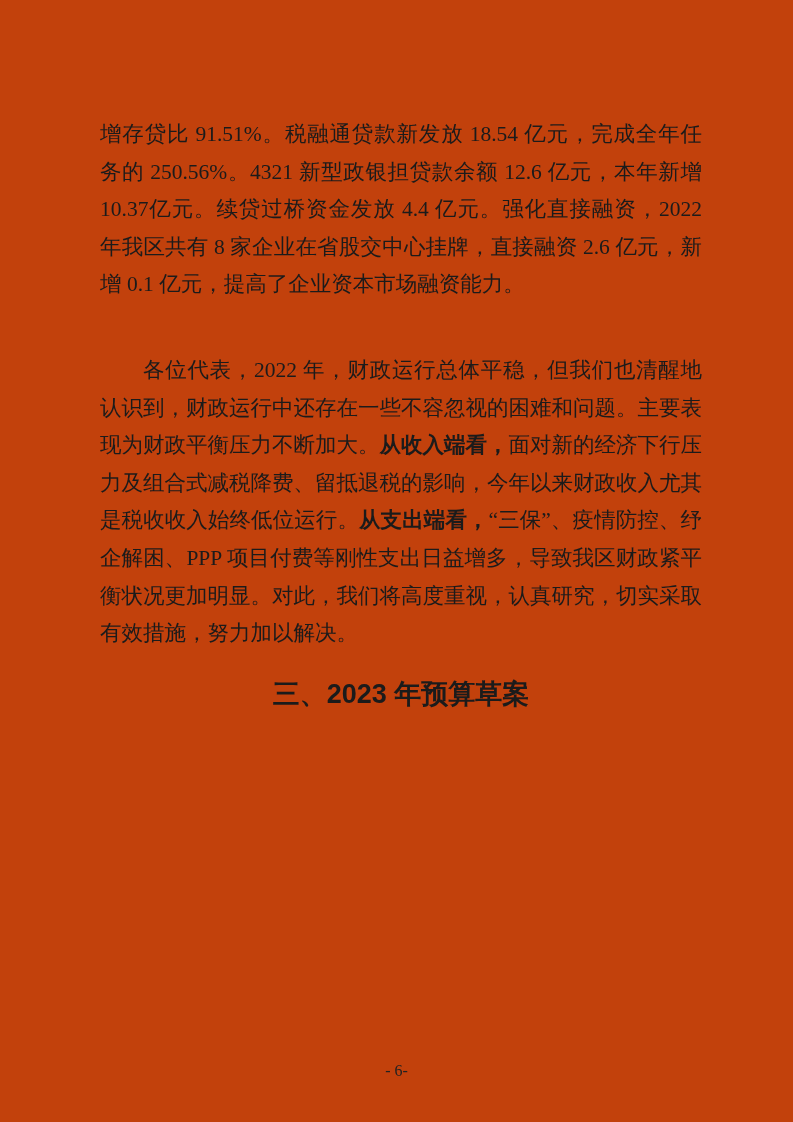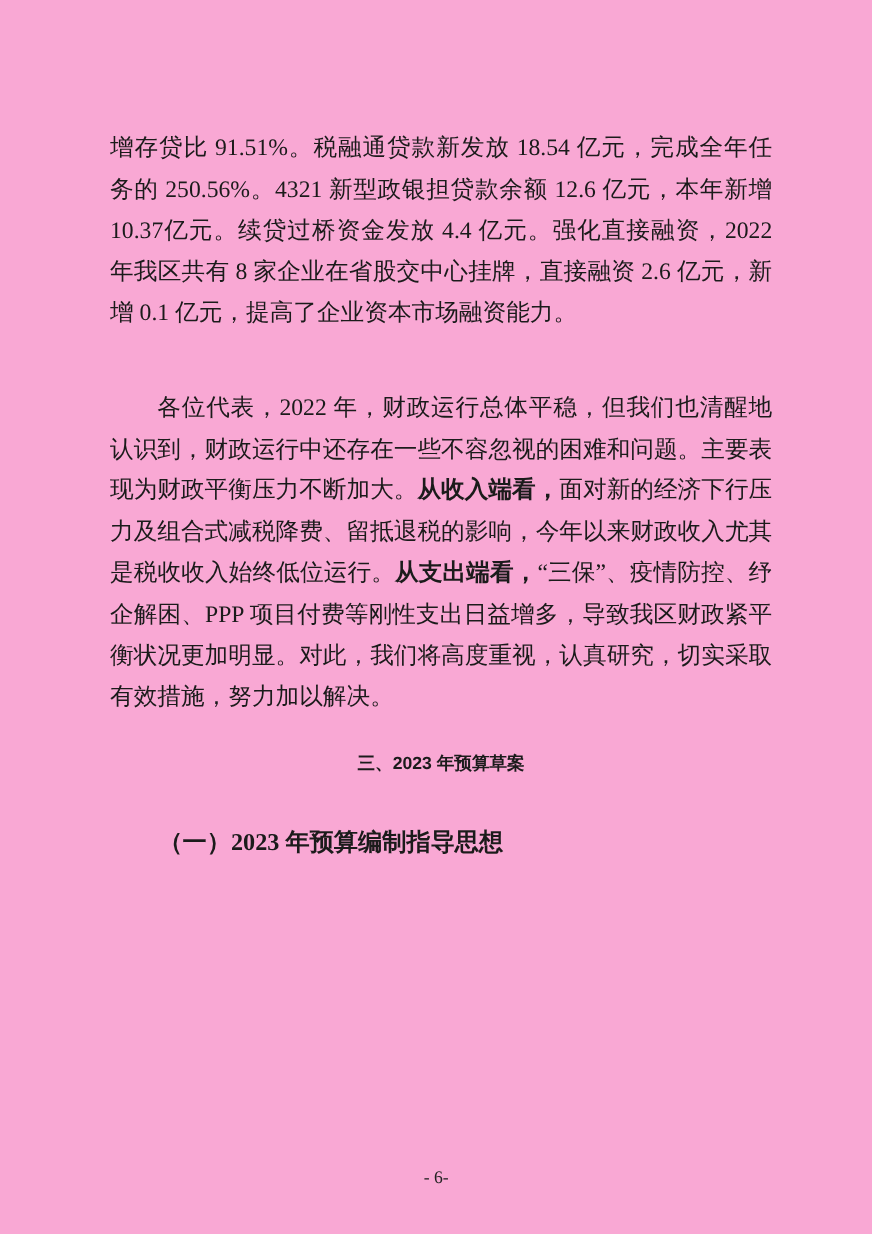--- a/index.html
+++ b/index.html
@@ -1,20 +1,20 @@
 <!DOCTYPE html>
 <html><head>
   <meta charset="utf-8">
   <style>
     html, body { margin: 0; padding: 0; background: #ffffff; }
     .page {
       position: relative;
       width: 793px;
       height: 1122px;
-      background: #f9a8d4;
+      background: #c2410c;
       color: #1b1b1b;
       font-family: "Liberation Serif", "DejaVu Serif", serif;
       overflow: hidden;
     }
     .content {
       position: absolute;
       left: 100px;
       top: 116px;
       width: 602px;
       font-size: 21.5px;
@@ -25,21 +25,21 @@
     .para {
       margin: 0;
       padding: 0;
     }
     .indent { text-indent: 2em; margin-top: 48px; }
     .bold-run { font-weight: 700; }
     .section-heading {
       margin: 23px 0 4px 0;
       font-family: "Liberation Sans", "DejaVu Sans", sans-serif;
       font-weight: 700;
-      font-size: 16px;
+      font-size: 27px;
       line-height: 37.6px;
       text-align: center;
       text-indent: 0;
     }
     .subsection-heading {
       margin: 34px 0 0 0;
       font-family: "Liberation Serif", "DejaVu Serif", serif;
       font-weight: 700;
       font-size: 22px;
       line-height: 37.6px;
@@ -58,16 +58,15 @@
     }
   </style>
 </head>
 <body>
 
 <div class="page">
   <div class="content">
     <p class="para">增存贷比 91.51%。税融通贷款新发放 18.54 亿元，完成全年任务的 250.56%。4321 新型政银担贷款余额 12.6 亿元，本年新增 10.37亿元。续贷过桥资金发放 4.4 亿元。强化直接融资，2022 年我区共有 8 家企业在省股交中心挂牌，直接融资 2.6 亿元，新增 0.1 亿元，提高了企业资本市场融资能力。</p>
     <p class="para indent"><span>各位代表，2022 年，财政运行总体平稳，但我们也清醒地认识到，财政运行中还存在一些不容忽视的困难和问题。主要表现为财政平衡压力不断加大。</span><span class="bold-run">从收入端看，</span><span>面对新的经济下行压力及组合式减税降费、留抵退税的影响，今年以来财政收入尤其是税收收入始终低位运行。</span><span class="bold-run">从支出端看，</span><span>“三保”、疫情防控、纾企解困、PPP 项目付费等刚性支出日益增多，导致我区财政紧平衡状况更加明显。对此，我们将高度重视，认真研究，切实采取有效措施，努力加以解决。</span></p>
     <div class="section-heading">三、2023 年预算草案</div>
-    <div class="subsection-heading">（一）2023 年预算编制指导思想</div>
   </div>
   <div class="page-number">- 6-</div>
 </div>
 
 </body></html>

